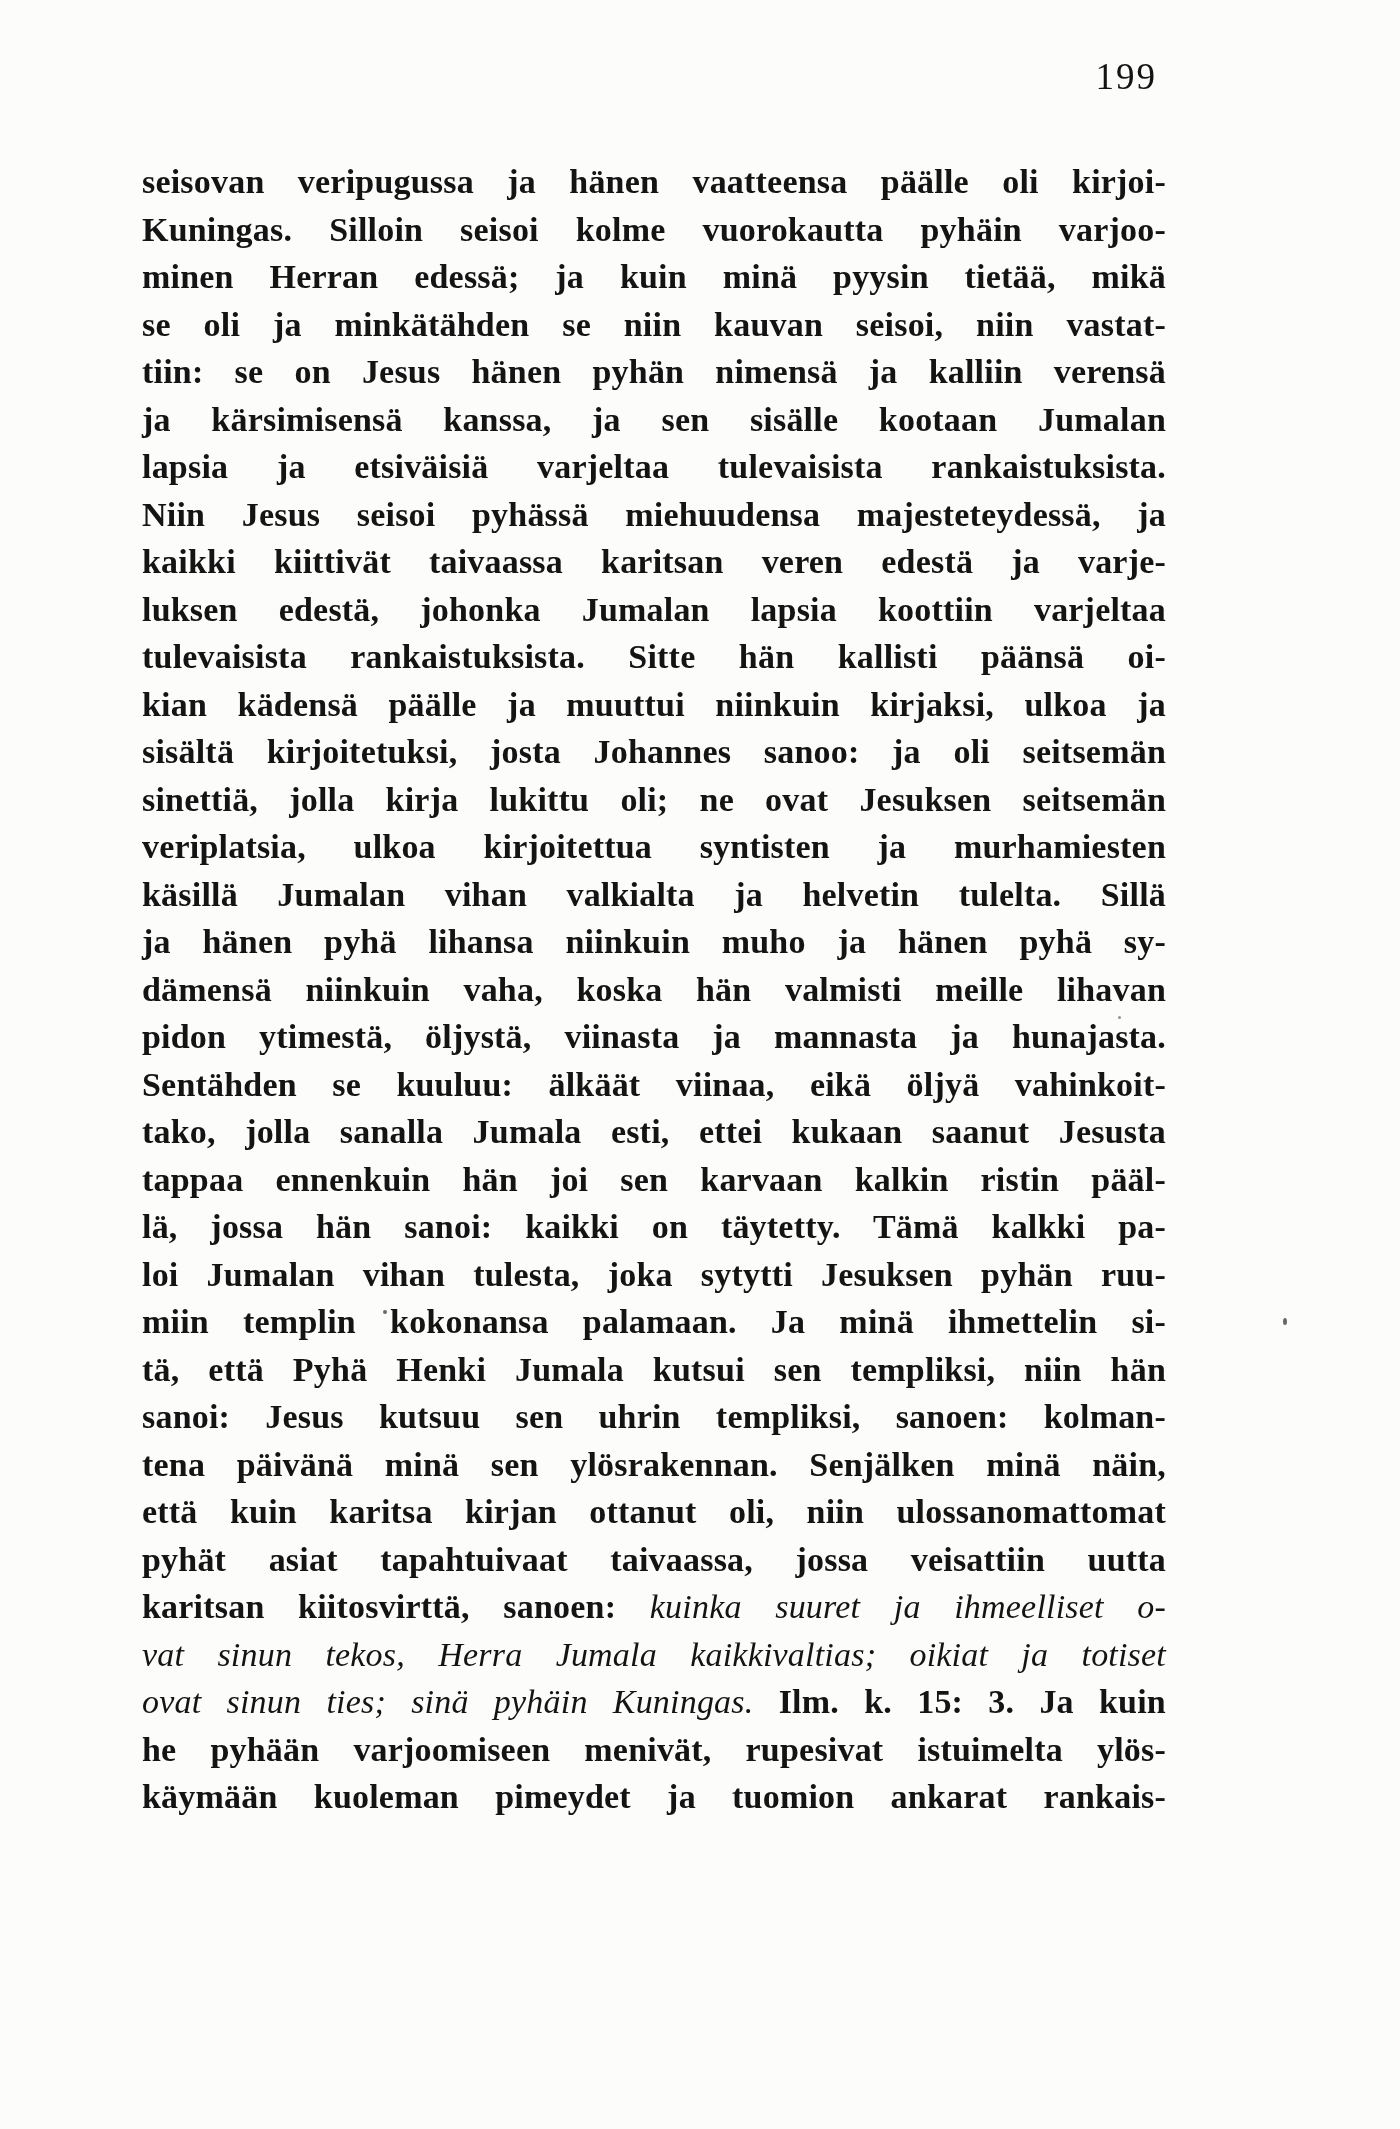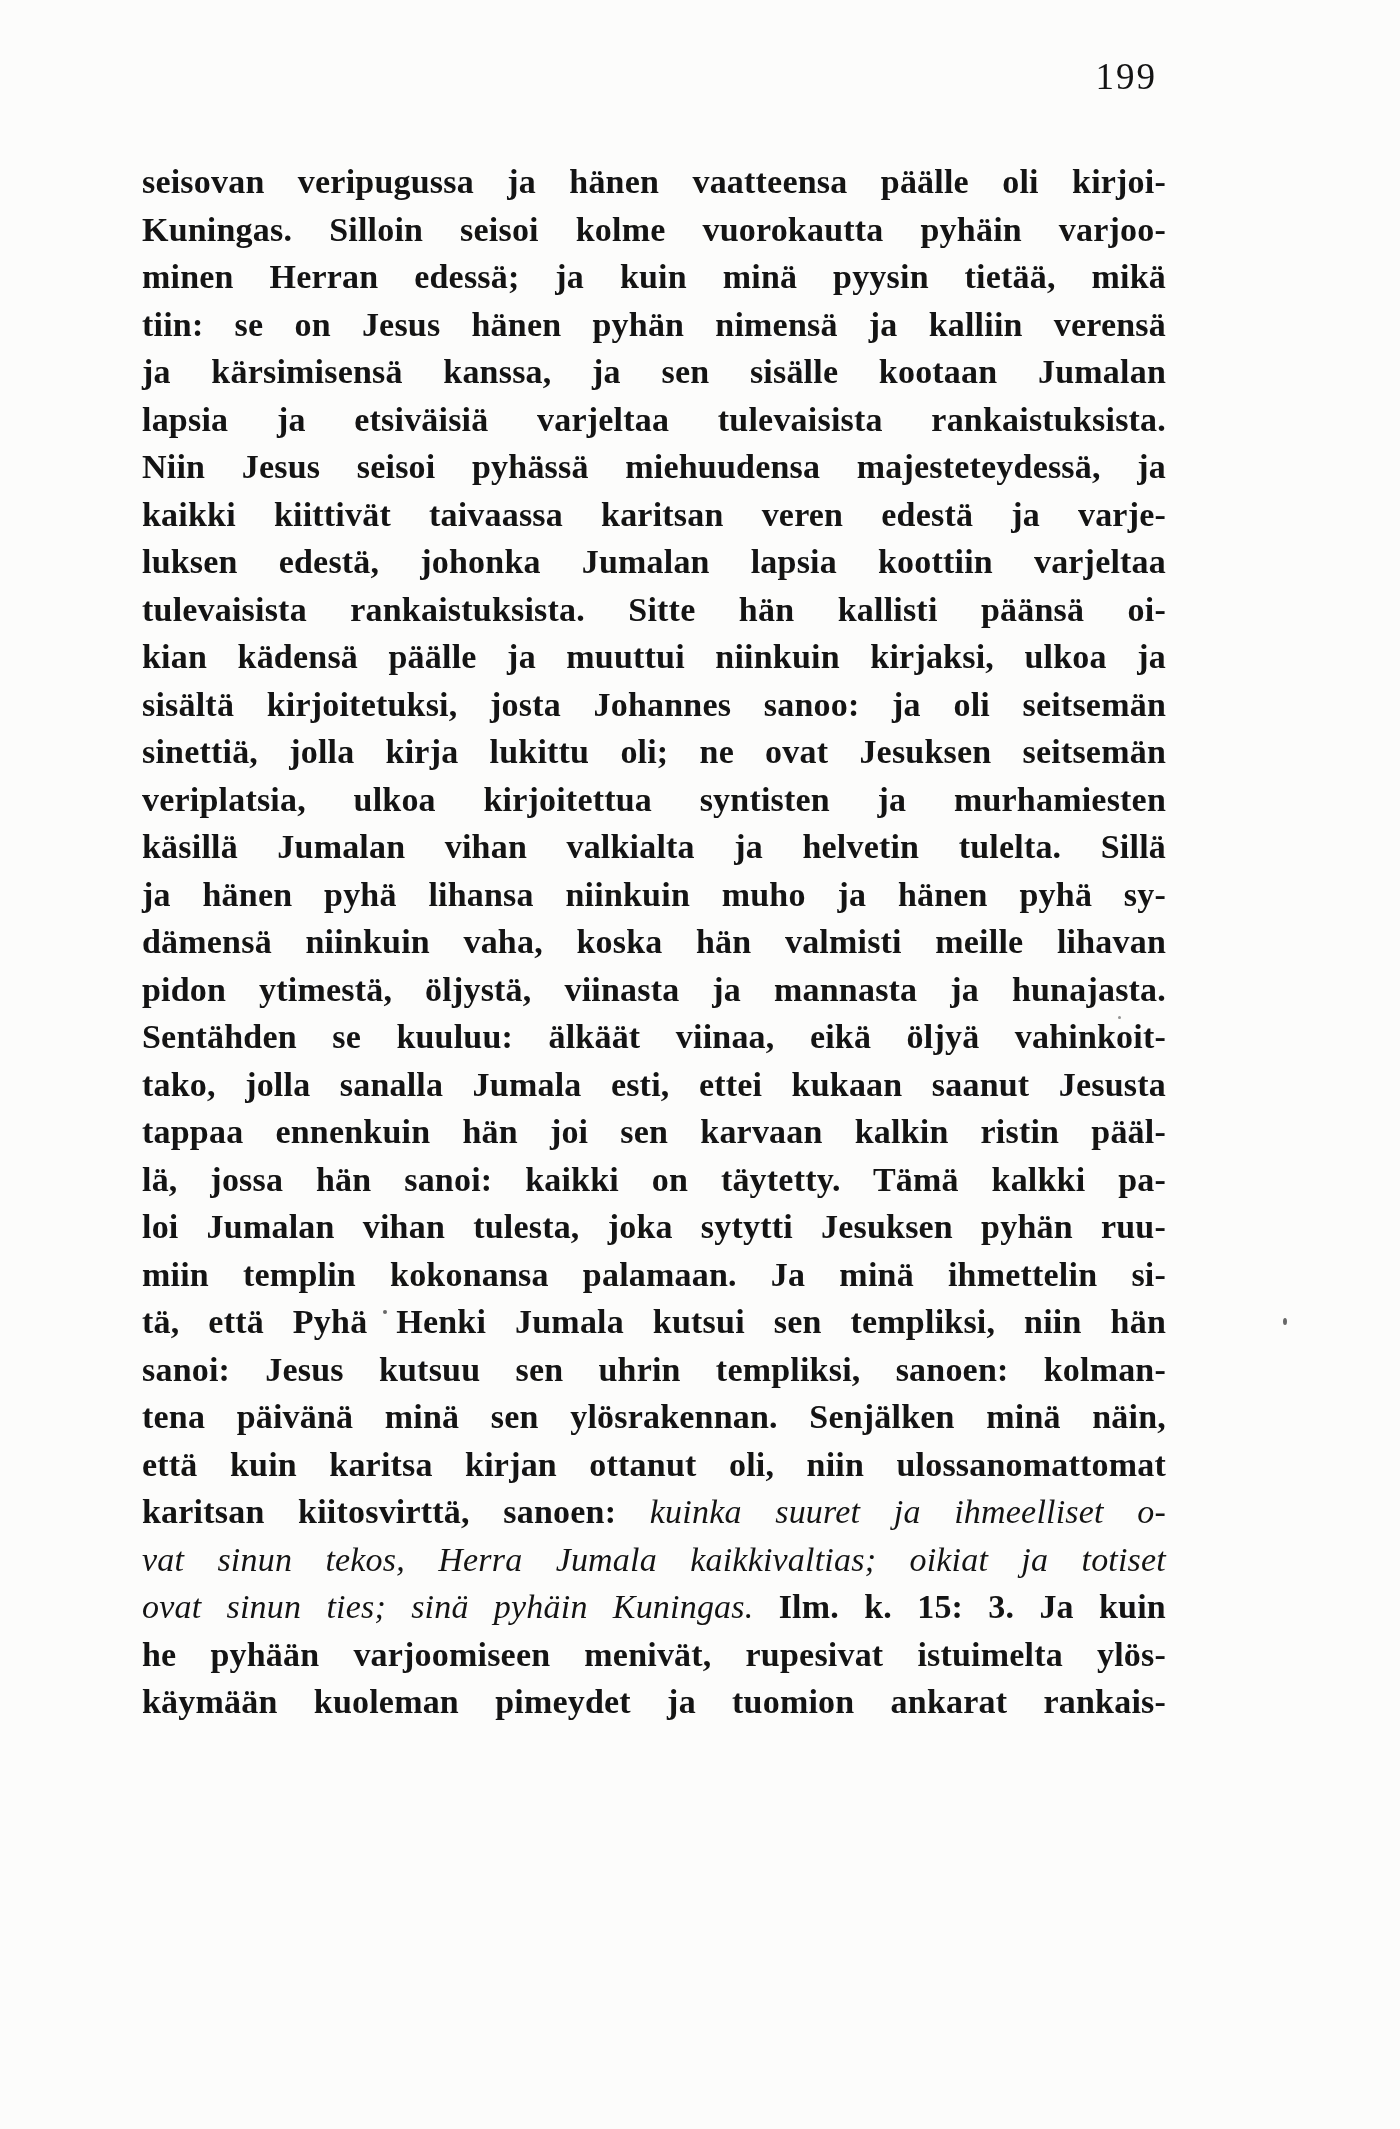--- a/index.html
+++ b/index.html
@@ -62,20 +62,21 @@
 </style>
 </head>
 <body>
 
 <div class="page">
   <div class="pagenum">199</div>
   <div class="textblock">
       <div class="line"><span class="seg">seisovan veripugussa ja hänen vaatteensa päälle oli kirjoi-</span></div>
       <div class="line"><span class="seg">Kuningas. Silloin seisoi kolme vuorokautta pyhäin varjoo-</span></div>
       <div class="line"><span class="seg">minen Herran edessä; ja kuin minä pyysin tietää, mikä</span></div>
+      <div class="line"><span class="seg">se oli ja minkätähden se niin kauvan seisoi, niin vastat-</span></div>
       <div class="line"><span class="seg">tiin: se on Jesus hänen pyhän nimensä ja kalliin verensä</span></div>
       <div class="line"><span class="seg">ja kärsimisensä kanssa, ja sen sisälle kootaan Jumalan</span></div>
       <div class="line"><span class="seg">lapsia ja etsiväisiä varjeltaa tulevaisista rankaistuksista.</span></div>
       <div class="line"><span class="seg">Niin Jesus seisoi pyhässä miehuudensa majesteteydessä, ja</span></div>
       <div class="line"><span class="seg">kaikki kiittivät taivaassa karitsan veren edestä ja varje-</span></div>
       <div class="line"><span class="seg">luksen edestä, johonka Jumalan lapsia koottiin varjeltaa</span></div>
       <div class="line"><span class="seg">tulevaisista rankaistuksista. Sitte hän kallisti päänsä oi-</span></div>
       <div class="line"><span class="seg">kian kädensä päälle ja muuttui niinkuin kirjaksi, ulkoa ja</span></div>
       <div class="line"><span class="seg">sisältä kirjoitetuksi, josta Johannes sanoo: ja oli seitsemän</span></div>
       <div class="line"><span class="seg">sinettiä, jolla kirja lukittu oli; ne ovat Jesuksen seitsemän</span></div>
@@ -87,20 +88,21 @@
       <div class="line"><span class="seg">Sentähden se kuuluu: älkäät viinaa, eikä öljyä vahinkoit-</span></div>
       <div class="line"><span class="seg">tako, jolla sanalla Jumala esti, ettei kukaan saanut Jesusta</span></div>
       <div class="line"><span class="seg">tappaa ennenkuin hän joi sen karvaan kalkin ristin pääl-</span></div>
       <div class="line"><span class="seg">lä, jossa hän sanoi: kaikki on täytetty. Tämä kalkki pa-</span></div>
       <div class="line"><span class="seg">loi Jumalan vihan tulesta, joka sytytti Jesuksen pyhän ruu-</span></div>
       <div class="line"><span class="seg">miin templin kokonansa palamaan. Ja minä ihmettelin si-</span></div>
       <div class="line"><span class="seg">tä, että Pyhä Henki Jumala kutsui sen templiksi, niin hän</span></div>
       <div class="line"><span class="seg">sanoi: Jesus kutsuu sen uhrin templiksi, sanoen: kolman-</span></div>
       <div class="line"><span class="seg">tena päivänä minä sen ylösrakennan. Senjälken minä näin,</span></div>
       <div class="line"><span class="seg">että kuin karitsa kirjan ottanut oli, niin ulossanomattomat</span></div>
+      <div class="line"><span class="seg">pyhät asiat tapahtuivaat taivaassa, jossa veisattiin uutta</span></div>
       <div class="line"><span class="seg">karitsan kiitosvirttä, sanoen: </span><span class="seg it">kuinka suuret ja ihmeelliset o-</span></div>
       <div class="line"><span class="seg it">vat sinun tekos, Herra Jumala kaikkivaltias; oikiat ja totiset</span></div>
       <div class="line"><span class="seg it">ovat sinun ties; sinä pyhäin Kuningas.</span><span class="seg"> Ilm. k. 15: 3. Ja kuin</span></div>
       <div class="line"><span class="seg">he pyhään varjoomiseen menivät, rupesivat istuimelta ylös-</span></div>
       <div class="line"><span class="seg">käymään kuoleman pimeydet ja tuomion ankarat rankais-</span></div>
     </div>
   <div class="speck s1"></div>
   <div class="speck s2"></div>
   <div class="speck s3"></div>
 </div>

